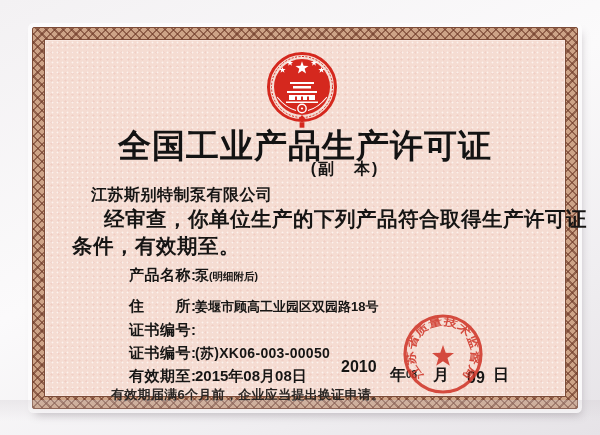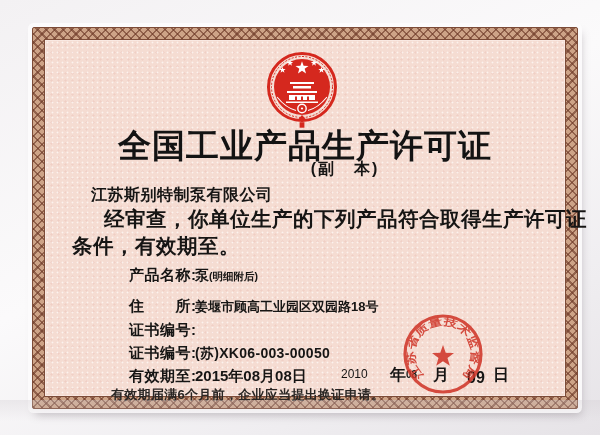--- a/index.html
+++ b/index.html
@@ -55,21 +55,21 @@
   .val.sm { font-size:10.5px; }
   .val.num { font-size:14px; letter-spacing:.3px; }
   .val.date { font-size:15px; }
   .row-product { top:238px; }
   .row-residence { top:269px; }
   .row-prodaddr { top:293px; }
   .row-certno { top:316px; }
   .row-valid { top:339px; }
   .renewal-note { left:78px; top:358px; font-size:13px; font-weight:bold; color:#2a2624; letter-spacing:.3px; }
 
-  .d-year { left:308px; top:339px; font-size:12px; font-weight:normal; }
+  .d-year { left:308px; top:330px; font-size:16px; font-weight:bold; }
   .d-yu   { left:357px; top:337px; font-size:16px; font-weight:bold; }
   .d-mon  { left:373px; top:341px; font-size:10px; font-weight:bold; }
   .d-mu   { left:400px; top:337px; font-size:16px; font-weight:bold; }
   .d-day  { left:434px; top:341px; font-size:16px; font-weight:bold; }
   .d-du   { left:460px; top:337px; font-size:16px; font-weight:bold; }
 
   .seal { left:367px; top:283px; width:86px; height:86px; opacity:.88; }
 </style>
 </head>
 <body>

